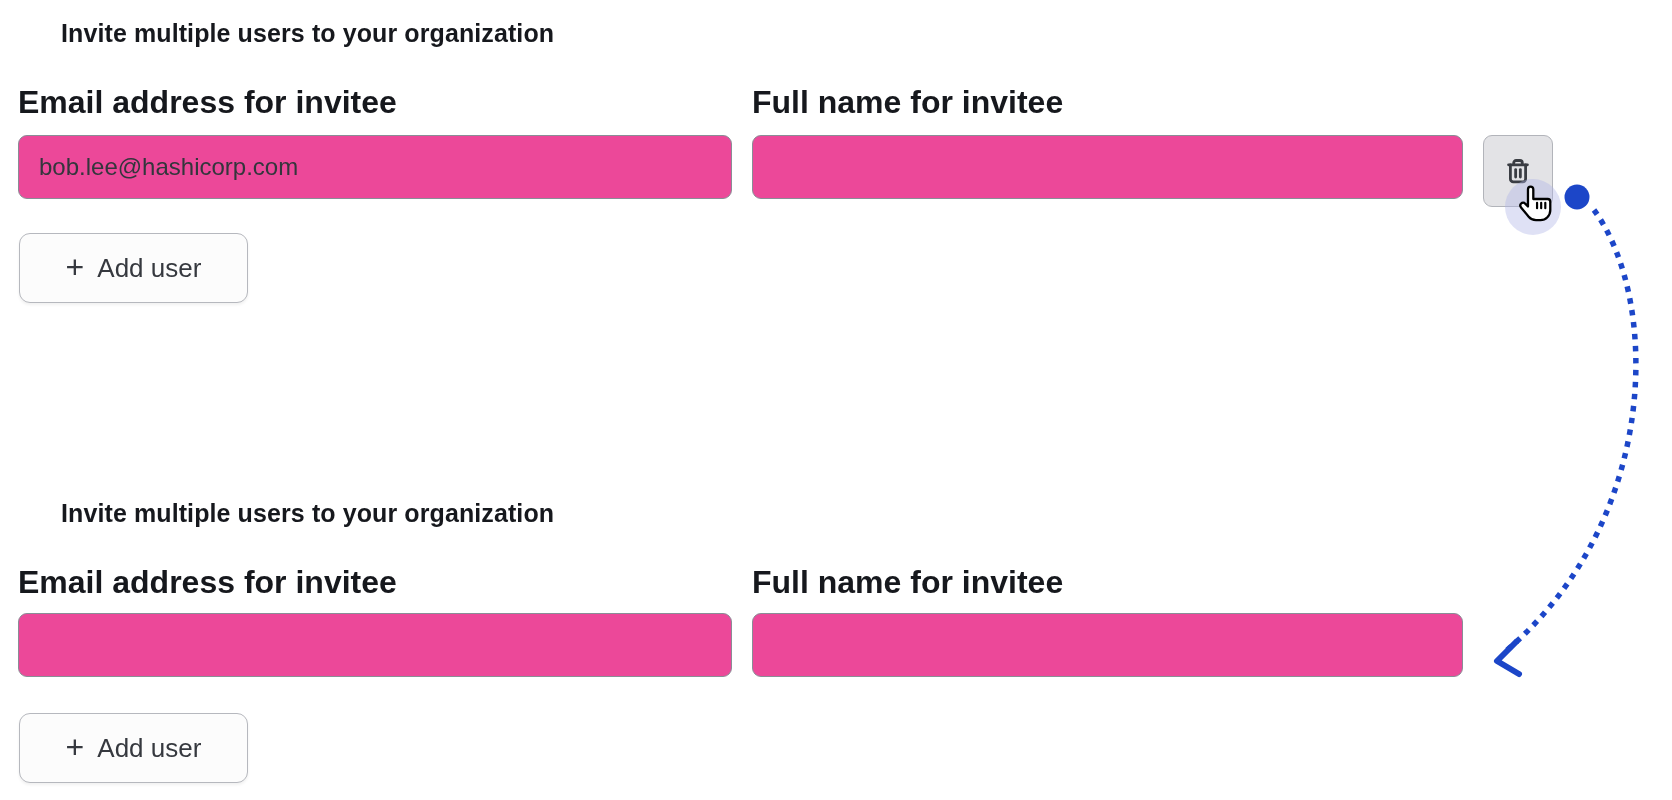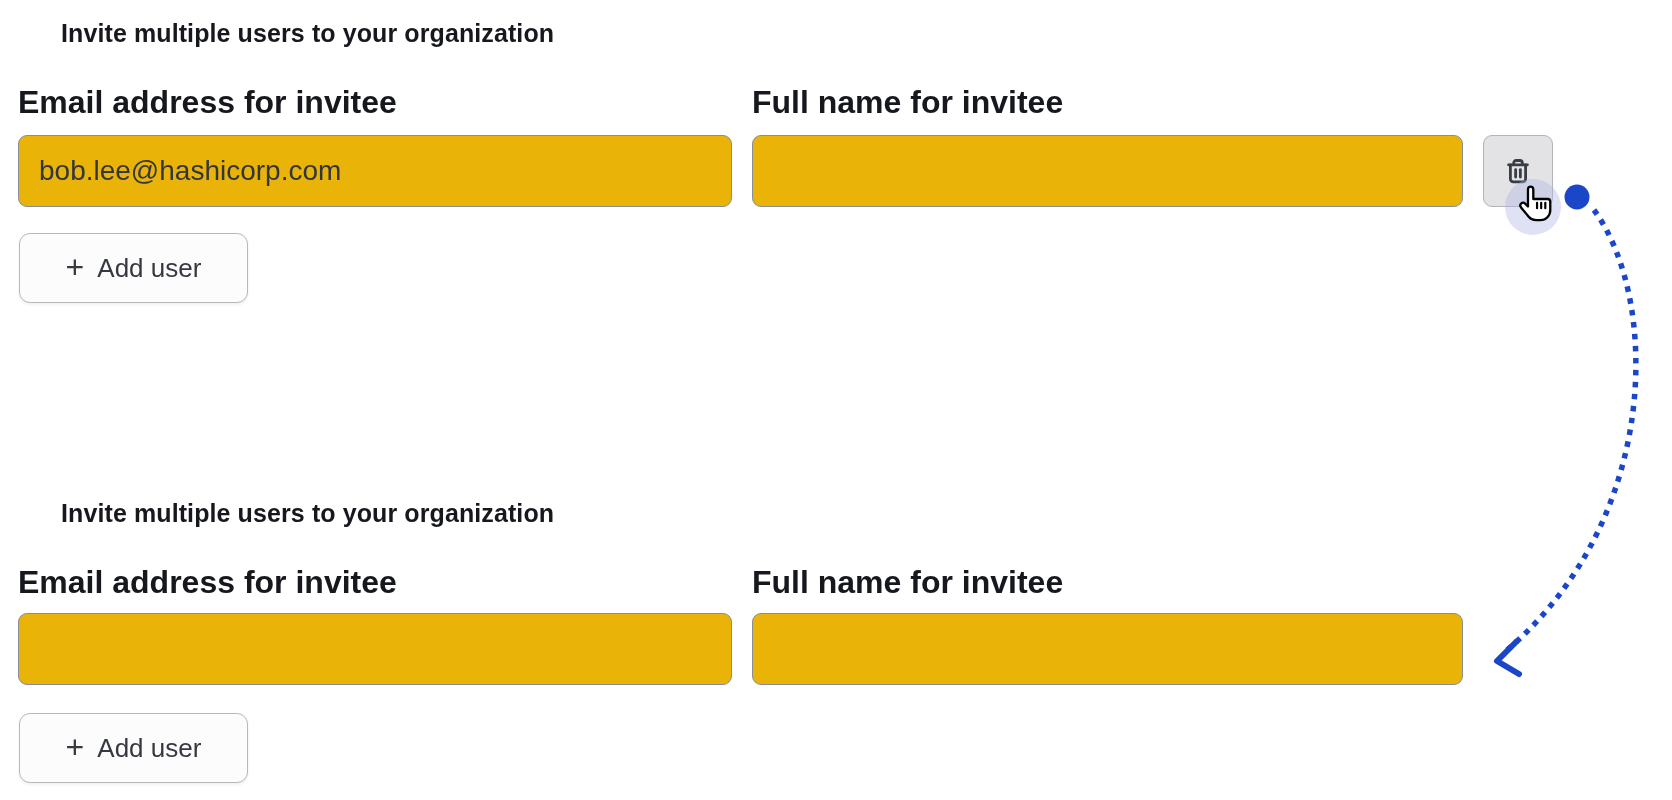--- a/index.html
+++ b/index.html
@@ -25,27 +25,27 @@
   .abs{position:absolute;}
   .heading{
     left:18px;font-size:25px;font-weight:700;letter-spacing:.1px;color:var(--ink);
     white-space:nowrap;
     margin-left:43px;
   }
   .field-label{
     font-size:32px;font-weight:700;color:var(--ink);white-space:nowrap;
   }
   .text-input{
-    height:72px;background:#eab308;
+    height:64px;background:#ec4899;
     border:1.5px solid var(--input-border);
     border-radius:9px;
     box-sizing:border-box;
     padding:0 20px;
     font-family:"Liberation Sans", sans-serif;
-    font-size:28px;color:var(--input-text);
+    font-size:24px;color:var(--input-text);
     outline:none;
   }
   .add-btn{
     width:229px;height:70px;
     background:var(--btn-bg);
     border:1.5px solid var(--btn-border);
     border-radius:11px;
     box-sizing:border-box;
     display:flex;align-items:center;justify-content:center;gap:13px;
     font-family:"Liberation Sans", sans-serif;

